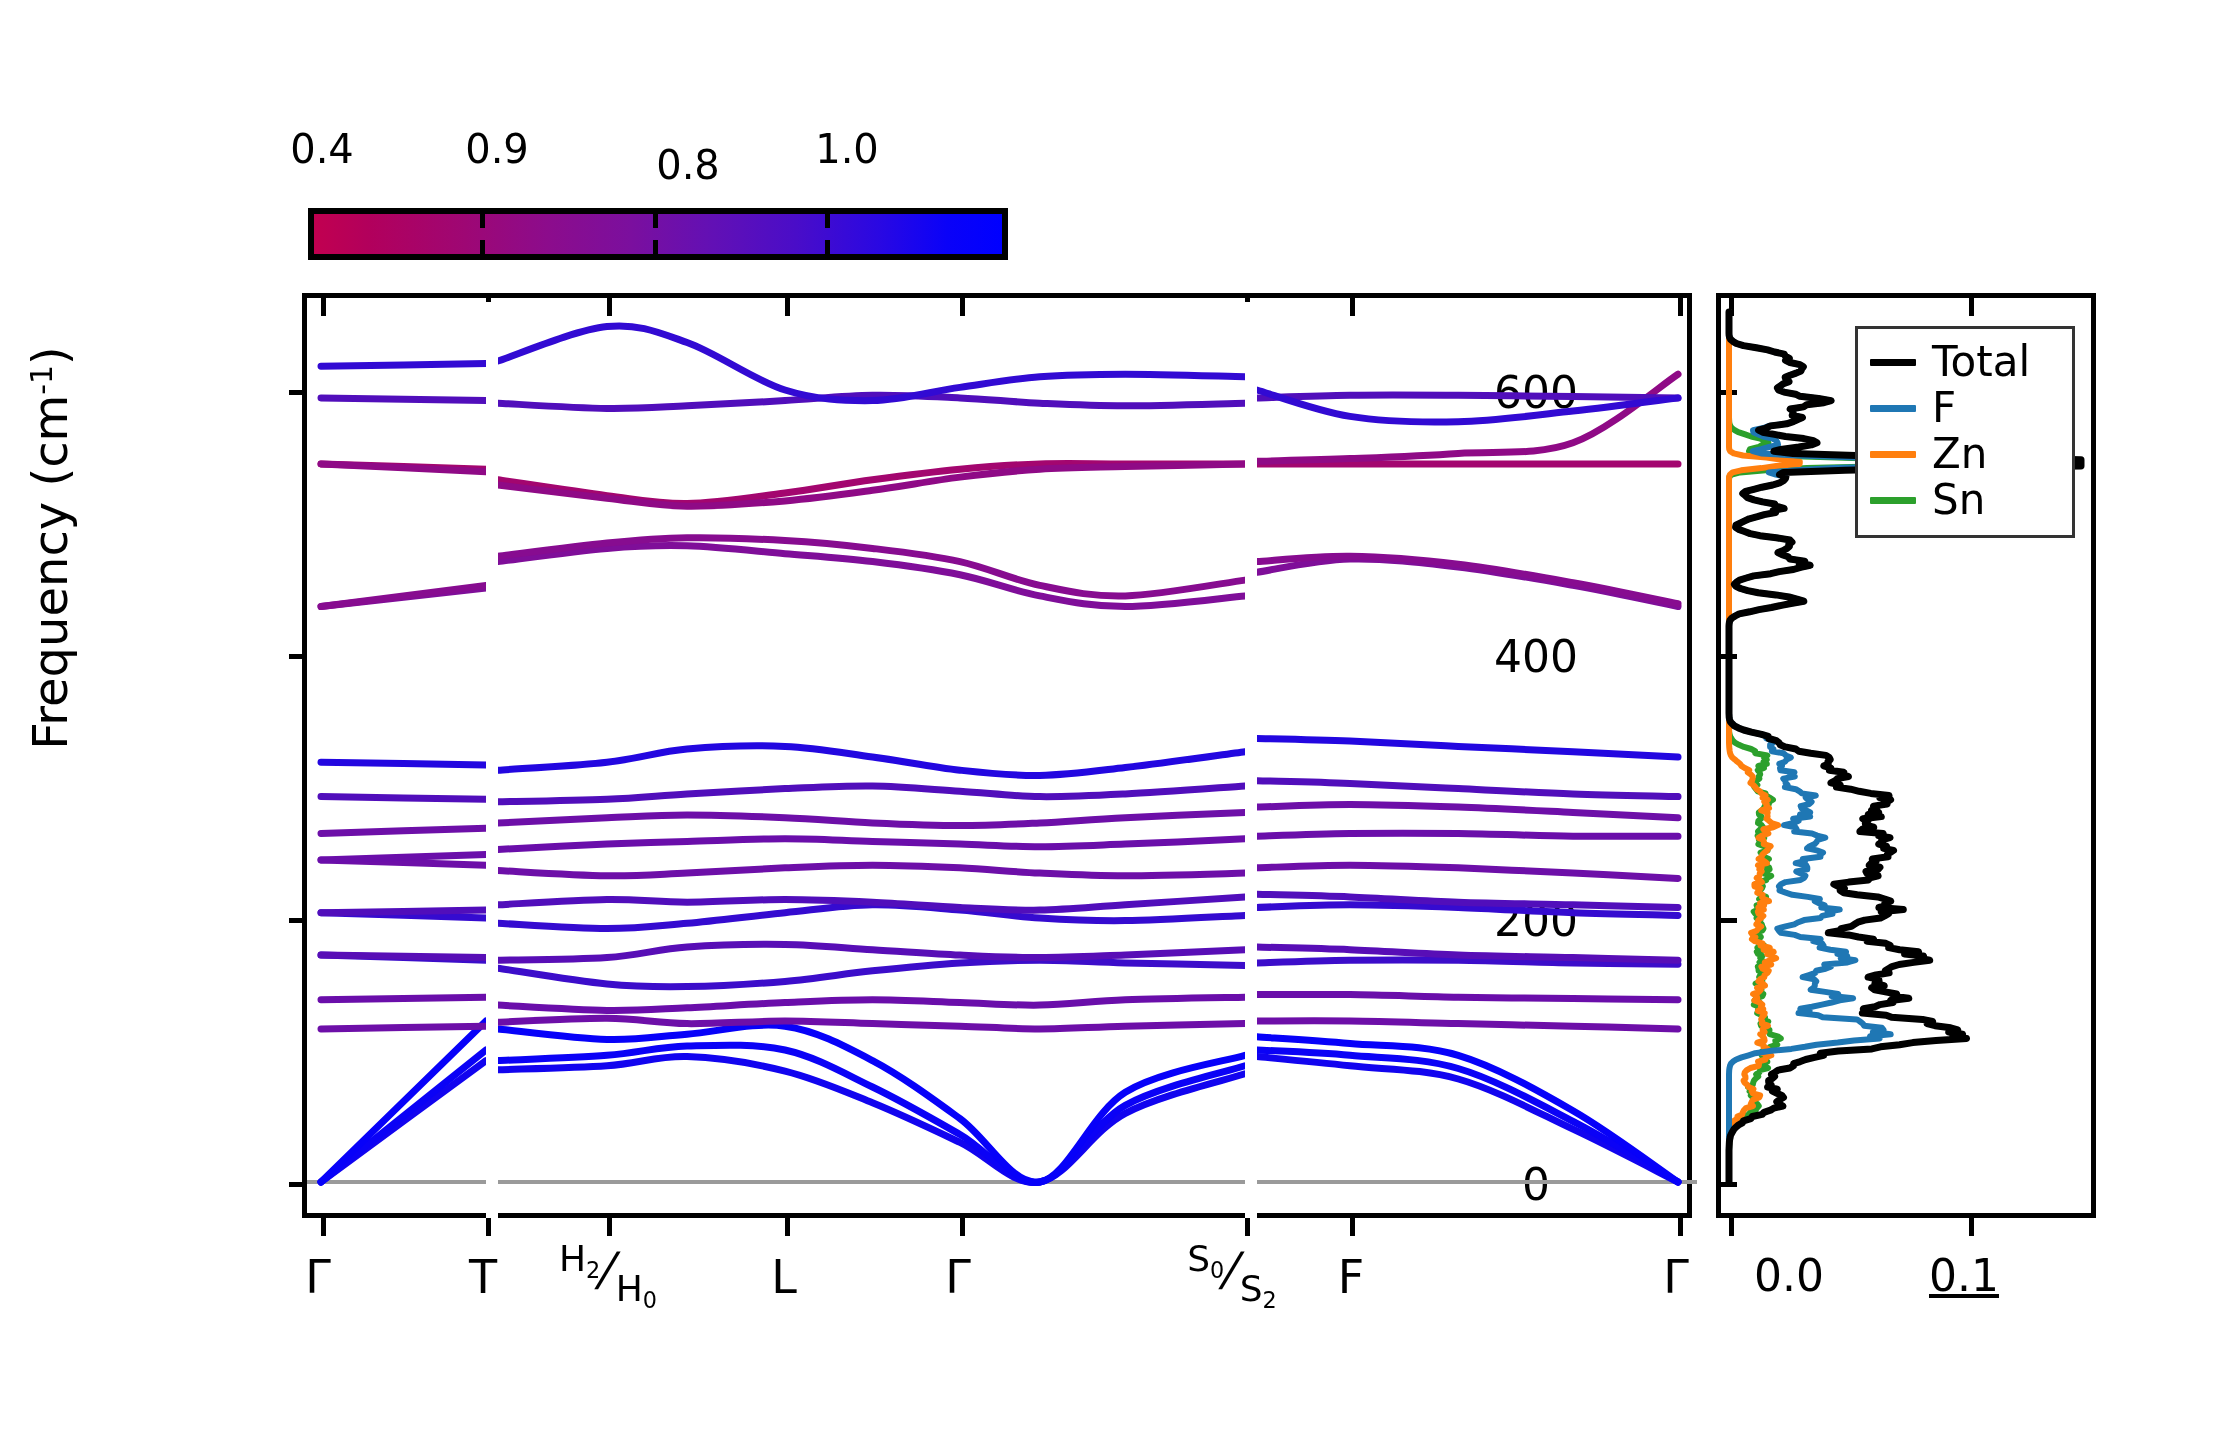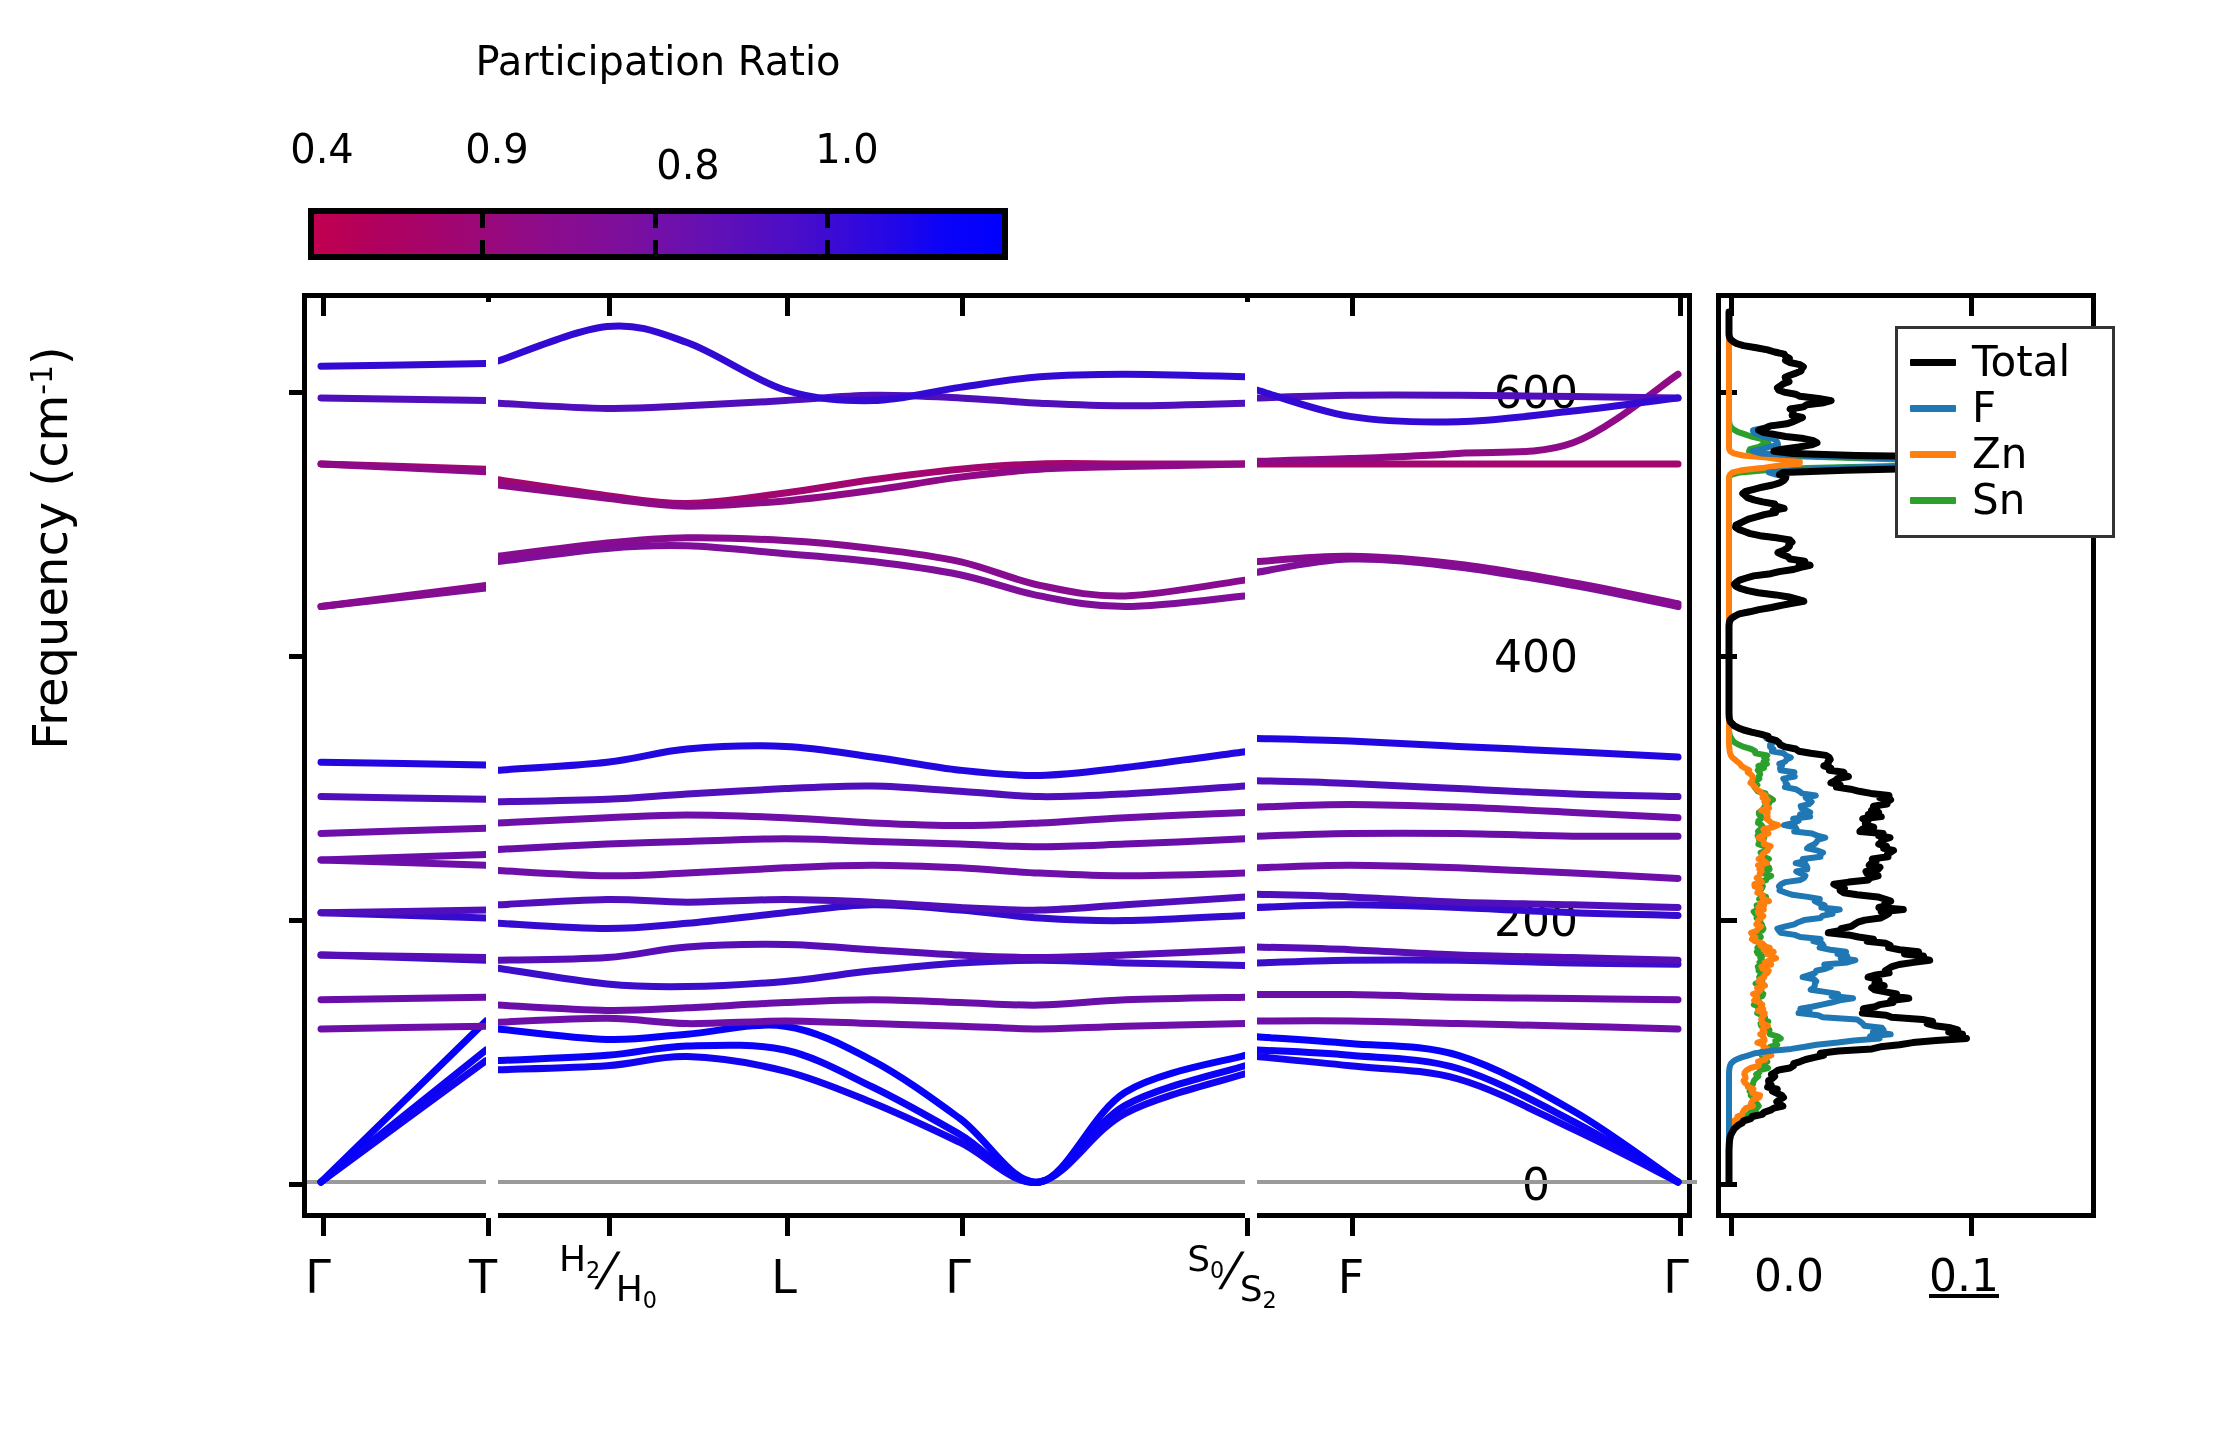--- a/index.html
+++ b/index.html
@@ -34,31 +34,30 @@
 
   
   #ylabel{left:-330px;top:520px;width:760px;text-align:center;font-size:48px;color:#000;
           transform:rotate(-90deg);transform-origin:50% 50%;}
   #dos-xlabel{left:1716px;top:1330px;width:380px;text-align:center;font-size:48px;color:#000;}
 
   .sub{font-size:0.62em;vertical-align:-0.32em;}
   .sup{font-size:0.62em;vertical-align:0.50em;}
 
   
-  #legend{left:1895px;top:326px;width:220px;border:3px solid #333;background:#fff;padding:10px 12px 12px 12px;box-sizing:border-box;}
+  #legend{left:1855px;top:326px;width:220px;border:3px solid #333;background:#fff;padding:10px 12px 12px 12px;box-sizing:border-box;}
   .leg-row{display:flex;align-items:center;height:46px;}
   .leg-line{width:46px;height:7px;margin-right:16px;border-radius:1px;}
   .leg-txt{font-size:42px;color:#000;line-height:1;}
 </style>
 </head>
 <body>
 
 <div id="root">
 
-  <div class="abs" id="cbar-title">Participation Ratio</div>
 
   <div class="cbar-lab" style="left:262px;">0.4</div>
   <div class="cbar-lab" style="left:437px;">0.9</div>
   <div class="cbar-lab" style="left:628px;margin-top:16px;">0.8</div>
   <div class="cbar-lab" style="left:787px;">1.0</div>
 
   <div class="abs" id="cbar-wrap">
     <div id="cbar-grad">
       <div id="cbar-inner" style="background:linear-gradient(to right,
               #c10050 0%, #b2005c 8%, #9e0774 22%, #8c0c8c 34%,

